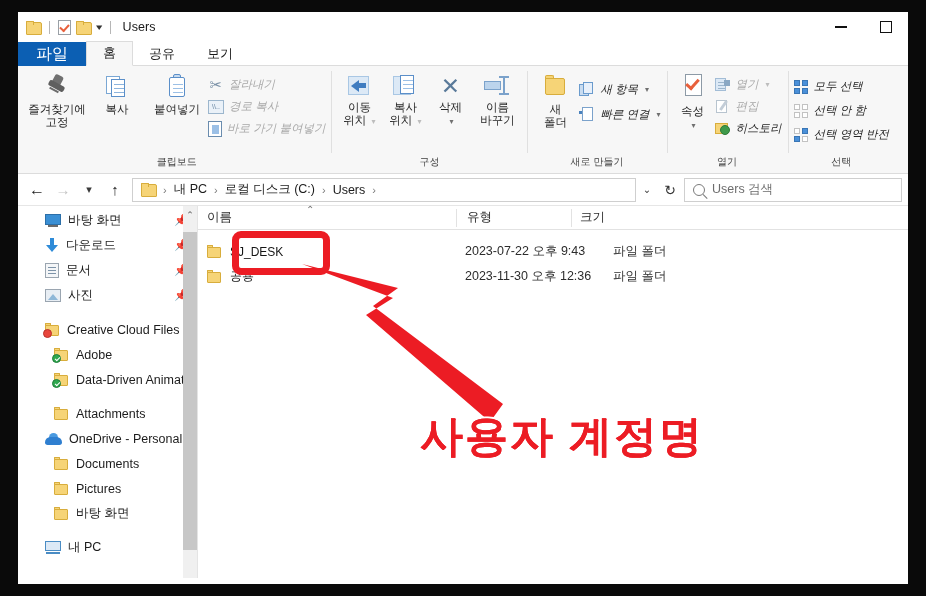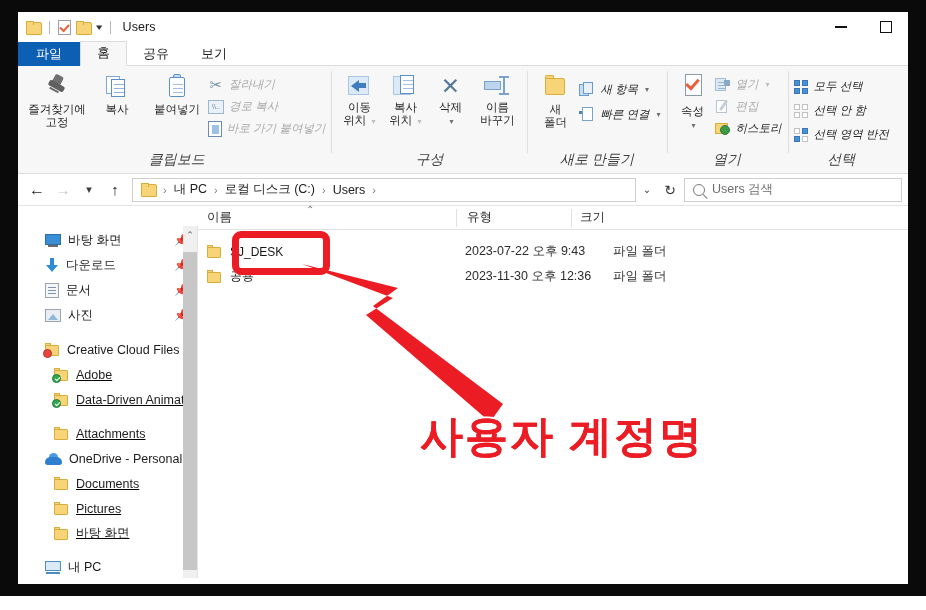--- a/index.html
+++ b/index.html
@@ -83,21 +83,21 @@
     height: 24px; display:flex; align-items:flex-end;
     background:#ffffff; position:relative;
     border-bottom: 1px solid #dcdcdc;
   }
   .tab {
     font-size: 13px; color:#1b1b1b;
     padding: 3px 16px 4px 16px; line-height:16px;
     position:relative; bottom:-1px;
   }
   .tab-file {
-    background:#0c5fb3; color:#ffffff; font-size:13px;
+    background:#0c5fb3; color:#ffffff; font-size:16px;
     padding: 4px 18px 4px 18px;
   }
   .tab-active {
     background:#f7f7f7; border:1px solid #dcdcdc; border-bottom:1px solid #f7f7f7;
   }
 
   
   .ribbon {
     height: 108px;
     background:#f7f7f7;
@@ -108,21 +108,21 @@
   }
   .rgroup {
     display:flex; flex-direction:column; align-items:center;
     justify-content:space-between; position:relative;
     padding: 4px 6px 2px 6px;
   }
   .rgroup + .rgroup::before {
     content:""; position:absolute; left:0; top:5px; bottom:20px; width:1px; background:#e0e0e0;
   }
   .rgroup-label {
-    font-size: 14px; color:#3f3f3f; padding-bottom:2px;font-style:italic;
+    font-size: 10px; color:#3f3f3f; padding-bottom:2px;
   }
   .rrow { display:flex; align-items:flex-start; gap:2px; }
   .bigbtn {
     display:flex; flex-direction:column; align-items:center; justify-content:flex-start;
     width:58px; padding-top:4px;
   }
   .bigbtn .lbl {
     font-size:11.5px; color:#262626; text-align:center; line-height:13px; margin-top:3px;
   }
   .smallcol { display:flex; flex-direction:column; justify-content:center; padding-top:5px; gap:3px; }
@@ -234,28 +234,27 @@
   .search-ic { width:12px; height:12px; border:1.4px solid #7b7b7b; border-radius:50%; position:relative;}
   .search-ic::after { content:""; position:absolute; right:-4px; bottom:-3px; width:6px; height:1.4px; background:#7b7b7b; transform:rotate(45deg);}
   .search-ph { font-size:12.5px; color:#6d6d6d;}
 
   
   .content { display:flex; height: 372px; background:#fff; position:relative;}
 
   .navpane {
     width: 180px; position:relative; overflow:hidden;
     border-right:1px solid #e4e4e4;
-    margin-top:20px;
   }
   .navlist { padding-top:2px; }
   .navitem {
     height: 25px; display:flex; align-items:center; gap:7px;
     padding-left: 27px; position:relative;
   }
-  .navitem.ind2 { padding-left: 36px; text-decoration: underline; }
+  .navitem.ind2 { padding-left: 36px; }
   .navitem .txt { font-size:12.5px; color:#1c1c1c; white-space:nowrap;}
   .navitem .pin {
     position:absolute; right:12px; top:7px; width:11px; height:11px;
     color:#8e8e8e; font-size:11px; line-height:11px;
   }
   .navgap { height: 9px; }
 
   .ni { position:relative; display:inline-block; flex:none;}
   .ni-desktop { width:16px; height:14px;}
   .ni-desktop .scr { position:absolute; left:0; top:0; width:16px; height:11px; background:#3a8fd4; border:1px solid #2c6fa8;}

